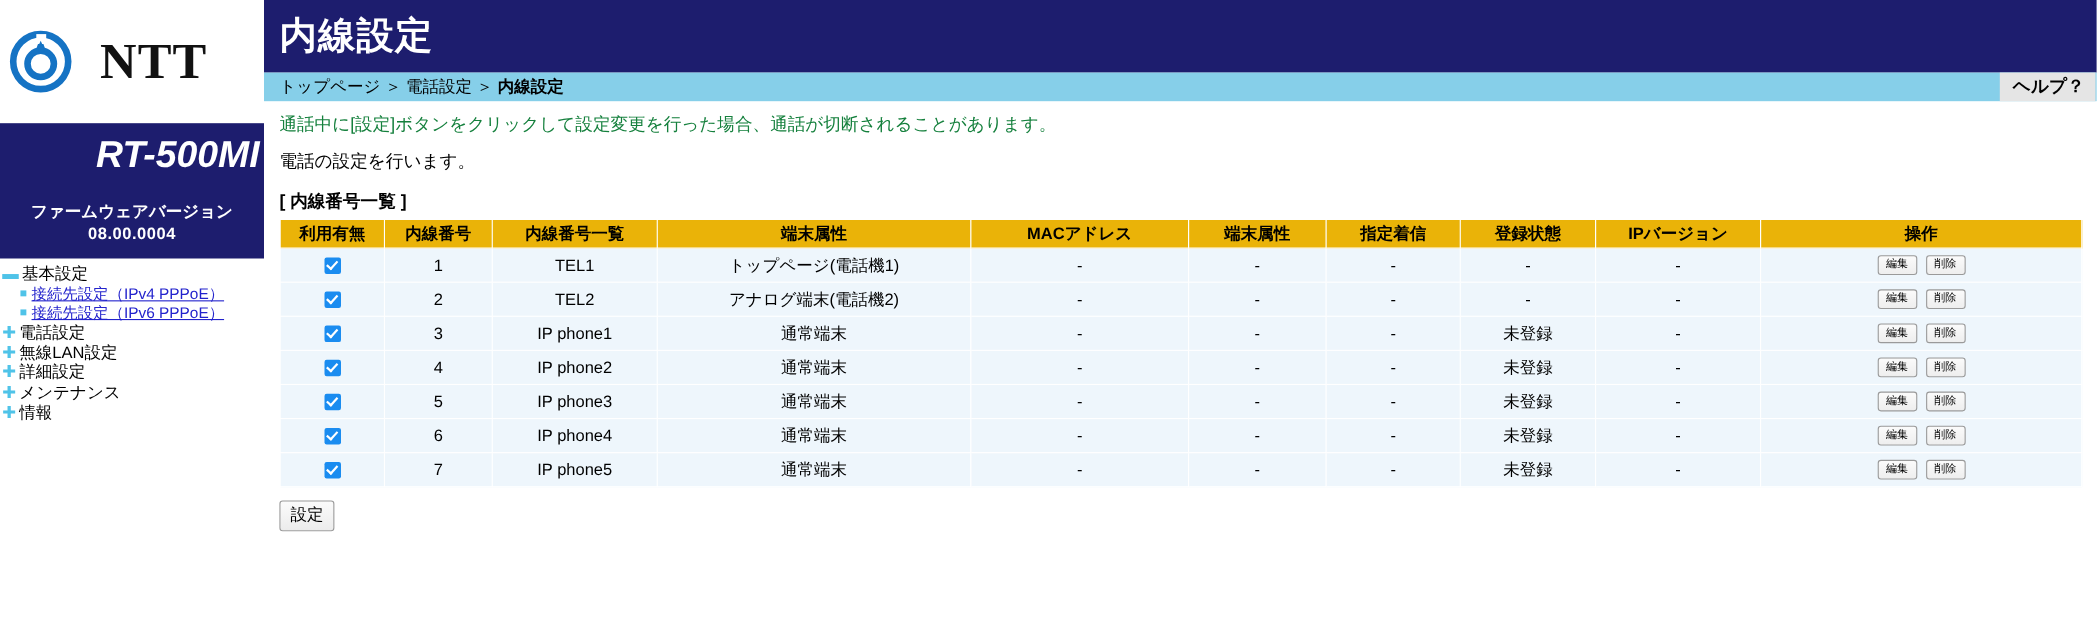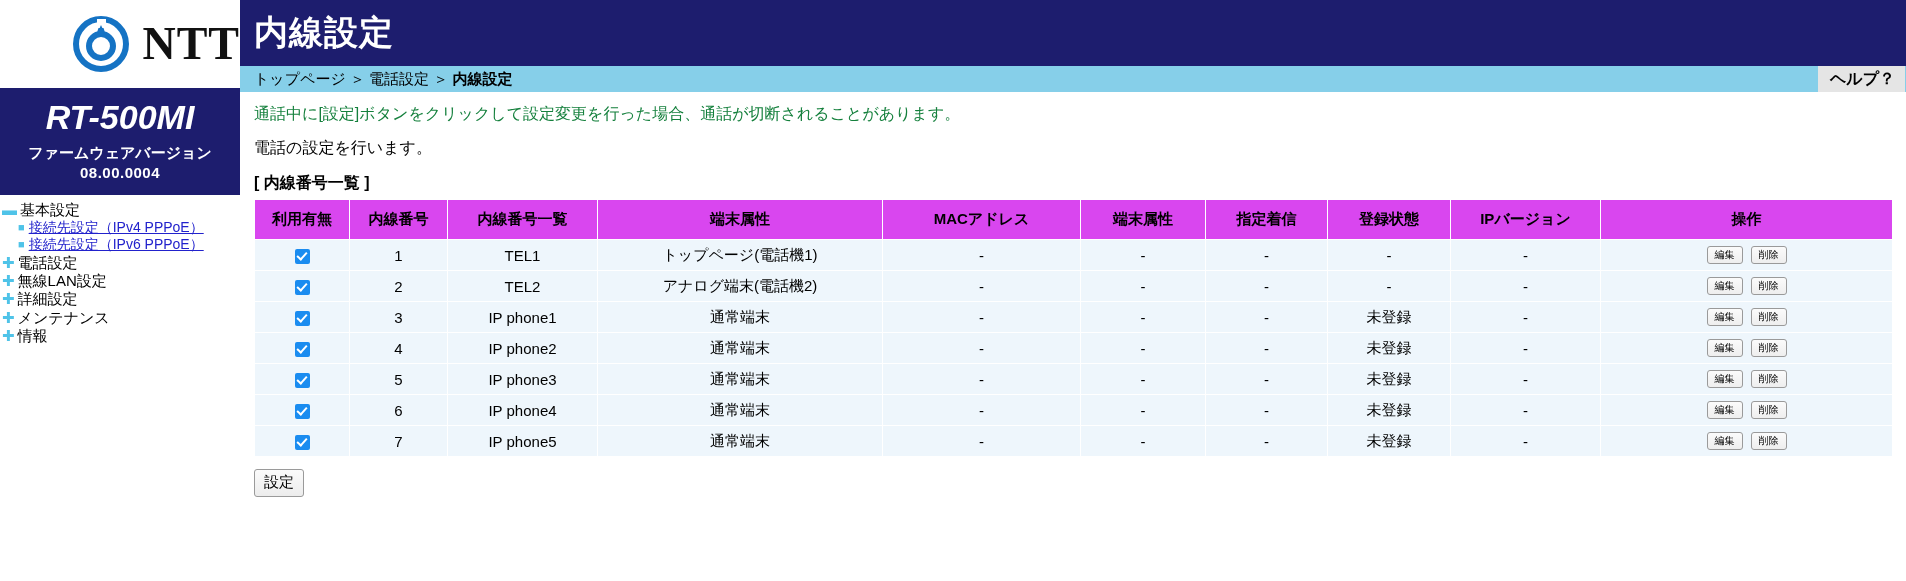--- a/index.html
+++ b/index.html
@@ -9,35 +9,35 @@
     width: 1906px; height: 581px;
     background: #ffffff;
     font-family: "Liberation Sans", "DejaVu Sans", sans-serif;
     overflow: hidden;
   }
   #page { position: relative; width: 1906px; height: 581px; background:#fff; display:flex; }
 
   
   #sidebar { width: 240px; flex: 0 0 240px; background:#ffffff; position:relative; }
   .logo-area {
-    height: 88px; background:#ffffff;
-    display:flex; align-items:center; justify-content:flex-end; gap:12px;
+    height: 112px; background:#ffffff;
+    display:flex; align-items:center; justify-content:flex-start; gap:25px;
     padding-left: 8px;
   }
   .ntt-mark { width: 58px; height: 58px; position: relative; flex:0 0 58px; }
   .ntt-word { font-family:"Liberation Serif","DejaVu Serif",serif; font-weight:bold;
               font-size:46px; letter-spacing:1px; color:#111; line-height:1; }
 
   .model-box {
     background:#1d1d6e; color:#ffffff; text-align:center;
     padding: 10px 4px 14px 4px;
   }
   .model-name {
     font-style: italic; font-weight: bold; font-size: 34px; letter-spacing:0px;
-    line-height: 1.15; margin-bottom: 6px;
+    line-height: 1.15; margin-bottom: 22px; text-align: right;
   }
   .fw-label { font-size: 15px; font-weight:bold; line-height:1.3; }
   .fw-value { font-size: 15px; font-weight:bold; letter-spacing:0.5px; margin-top:1px;}
 
   .nav { padding: 6px 0 0 0; }
   .nav-item {
     display:flex; align-items:flex-start; gap:3px;
     font-size: 15px; color:#000; line-height: 1.22;
     padding: 0 0 0 2px; cursor: pointer; white-space:nowrap;
   }
@@ -75,22 +75,22 @@
   .msg-desc {
     color:#000; font-size:16px; padding: 15px 0 0 14px; line-height:1.2;
   }
   .sect-label {
     color:#000; font-size:16px; font-weight:bold; padding: 16px 12px 5px 14px;
   }
 
   .table-wrap { padding: 0 14px 0 14px; }
   table.ext { border-collapse: collapse; width: 1638px; table-layout: fixed; }
   table.ext th {
-    background:#d946ef; color:#000; font-size:15px; font-weight:bold;
-    height: 40px; border: 1px solid #ffffff; text-align:center; padding:0;
+    background:#eab308; color:#000; font-size:15px; font-weight:bold;
+    height: 26px; border: 1px solid #ffffff; text-align:center; padding:0;
   }
   table.ext td {
     background:#eef6fc; font-size:15px; color:#000; height:31px;
     border: 1px solid #ffffff; text-align:center; padding:0; vertical-align:middle;
   }
   .col-use   { width: 95px; }
   .col-num   { width: 98px; }
   .col-nick  { width: 150px; }
   .col-attr  { width: 285px; }
   .col-mac   { width: 198px; }

